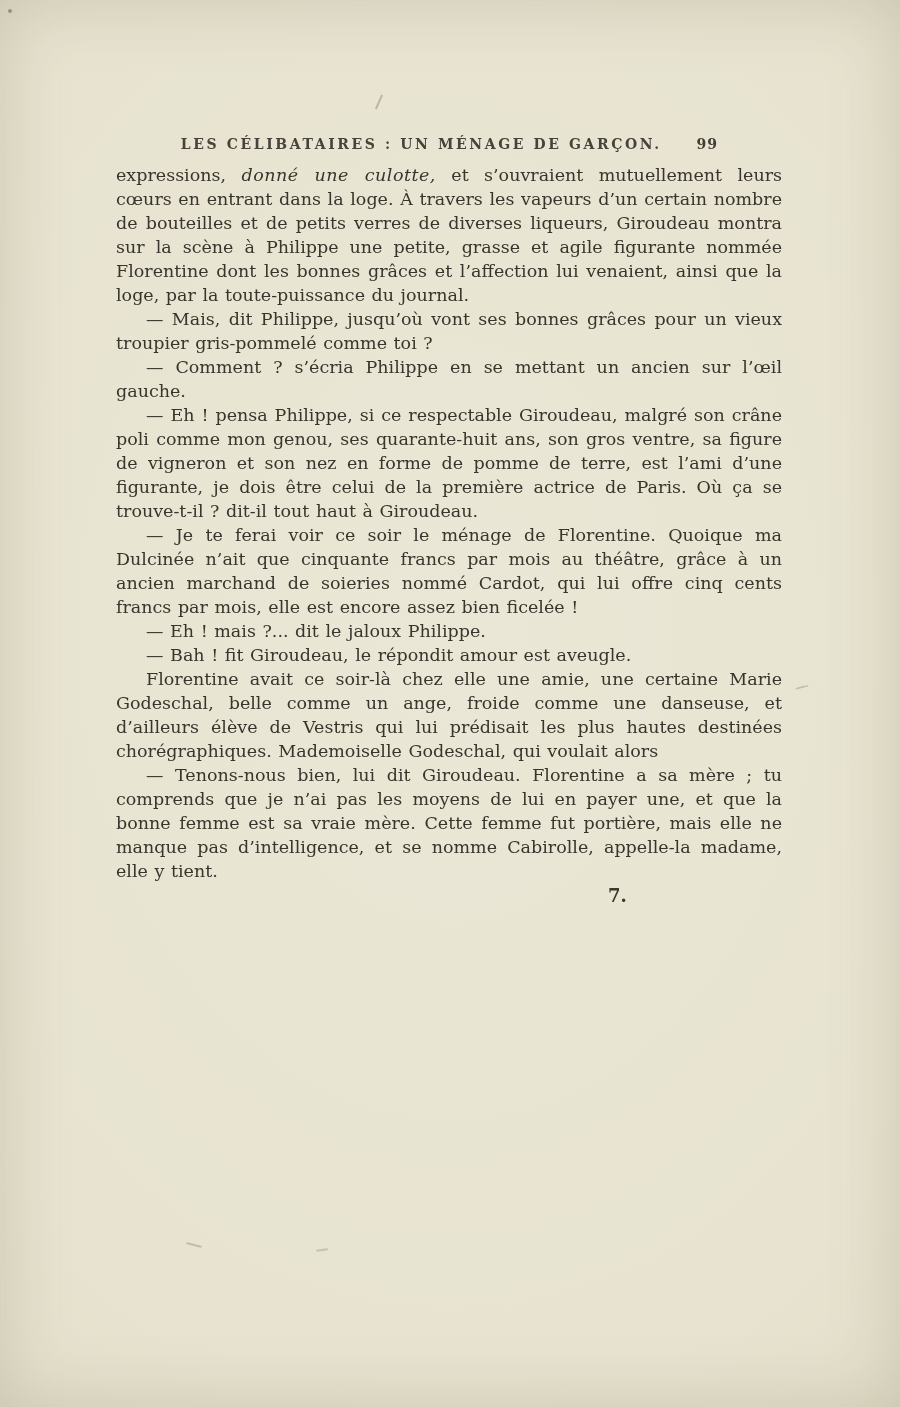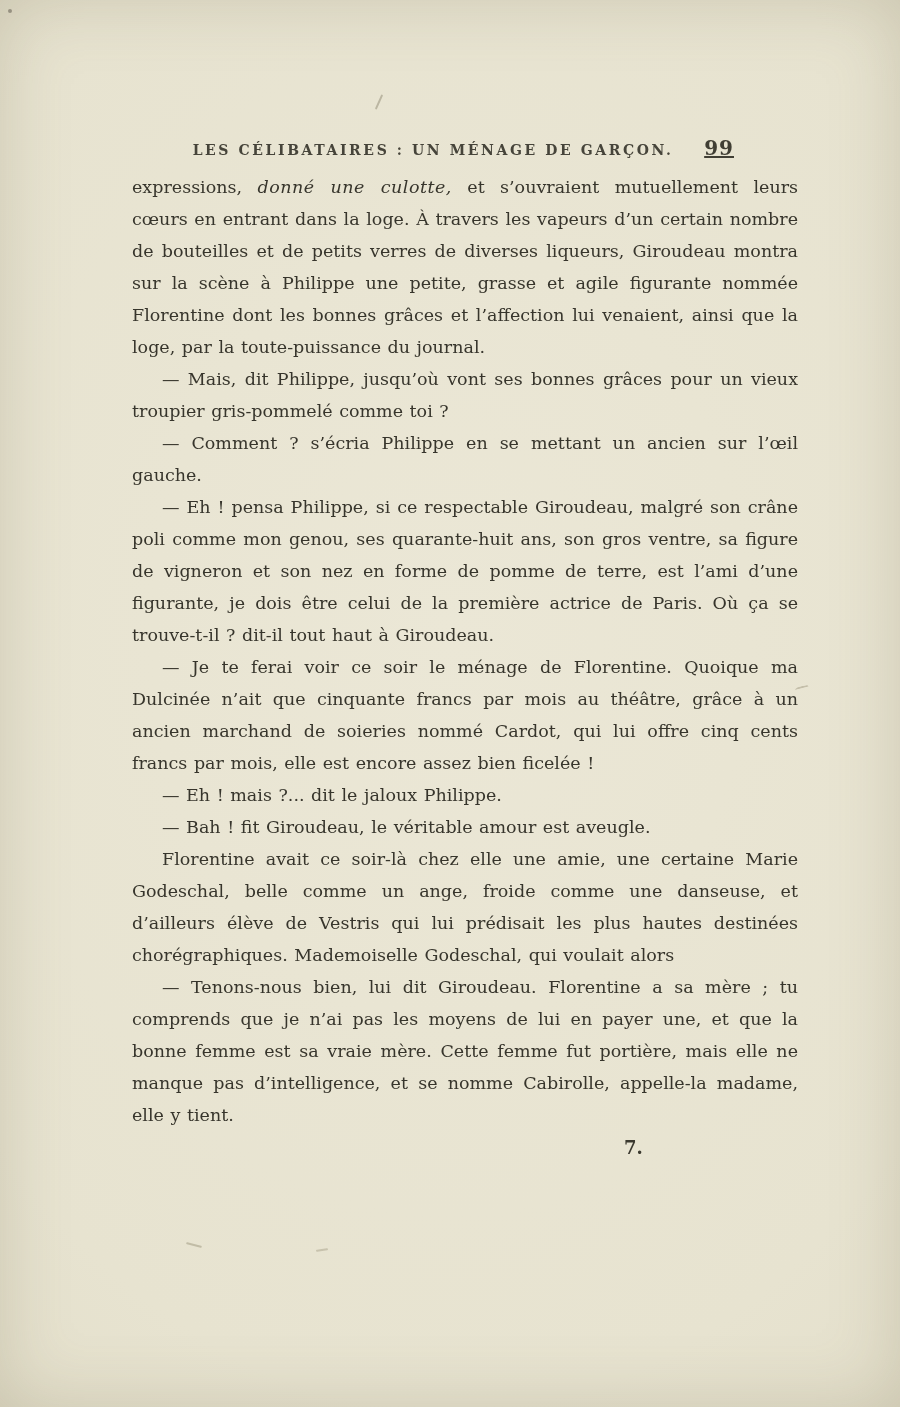--- a/index.html
+++ b/index.html
@@ -13,51 +13,50 @@
     height: 1407px;
     margin: 0 auto;
     background:
       radial-gradient(ellipse 120% 100% at 50% 45%, #ebe7d6 0%, #e7e3d0 55%, #e0dbc6 88%, #d9d4bd 100%);
     box-shadow: inset 0 0 70px rgba(110, 100, 70, 0.22);
     overflow: hidden;
     font-family: "DejaVu Serif", "Liberation Serif", serif;
   }
   .text-column {
     position: absolute;
-    left: 132px;
+    left: 116px;
     top: 136px;
     width: 666px;
   }
   .running-header {
     display: flex;
     justify-content: space-between;
     align-items: baseline;
     color: #46443a;
   }
   .running-title {
     flex: 1;
     text-align: center;
     font-size: 14px;
     font-weight: bold;
     letter-spacing: 2.6px;
     white-space: nowrap;
     padding-left: 30px;
   }
   .page-number {
-    font-size: 20px;
+    font-size: 14px;
     font-weight: bold;
     letter-spacing: 1px;
     color: #403e34;
     padding-right: 64px;
-    text-decoration: underline;
   }
   .body-text {
     margin-top: 11px;
     font-size: 17.5px;
-    line-height: 32px;
+    line-height: 24px;
     text-align: justify;
     color: #37352c;
     word-spacing: 1px;
   }
   .body-text p {
     margin: 0;
   }
   .body-text p.indent {
     text-indent: 30px;
   }
@@ -154,21 +153,21 @@
 
       <p class="indent">— Comment ? s’écria Philippe en se mettant un ancien sur l’œil gauche.</p>
 
 
       <p class="indent">— Eh ! pensa Philippe, si ce respectable Giroudeau, malgré son crâne poli comme mon genou, ses quarante-huit ans, son gros ventre, sa figure de vigneron et son nez en forme de pomme de terre, est l’ami d’une figurante, je dois être celui de la première actrice de Paris. Où ça se trouve-t-il ? dit-il tout haut à Giroudeau.</p>
 
       <p class="indent">— Je te ferai voir ce soir le ménage de Florentine. Quoique ma Dulcinée n’ait que cinquante francs par mois au théâtre, grâce à un ancien marchand de soieries nommé Cardot, qui lui offre cinq cents francs par mois, elle est encore assez bien ficelée !</p>
 
       <p class="indent">— Eh ! mais ?... dit le jaloux Philippe.</p>
 
-      <p class="indent">— Bah ! fit Giroudeau, le véritable amour est aveugle.</p>
+      <p class="indent">— Bah ! fit Giroudeau, le répondit amour est aveugle.</p>
 
 
       <p class="indent">Florentine avait ce soir-là chez elle une amie, une certaine Marie Godeschal, belle comme un ange, froide comme une danseuse, et d’ailleurs élève de Vestris qui lui prédisait les plus hautes destinées chorégraphiques. Mademoiselle Godeschal, qui voulait alors</p>
 
       <p class="indent">— Tenons-nous bien, lui dit Giroudeau. Florentine a sa mère ; tu comprends que je n’ai pas les moyens de lui en payer une, et que la bonne femme est sa vraie mère. Cette femme fut portière, mais elle ne manque pas d’intelligence, et se nomme Cabirolle, appelle-la madame, elle y tient.</p>
 
       <div class="signature-mark">7.</div>
 
     </div>
 

